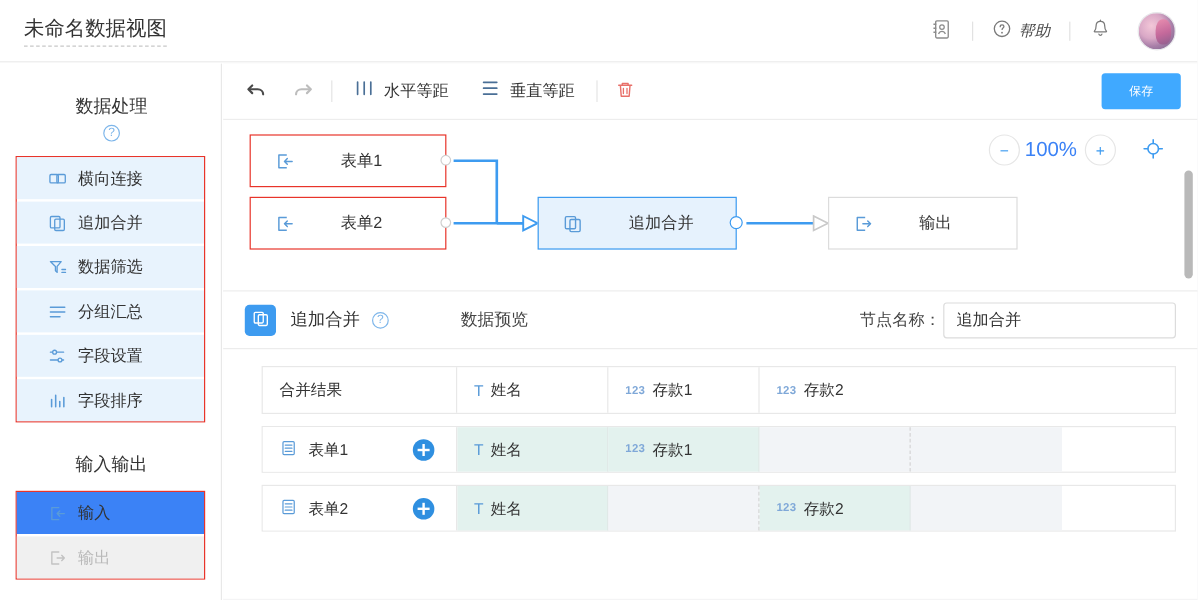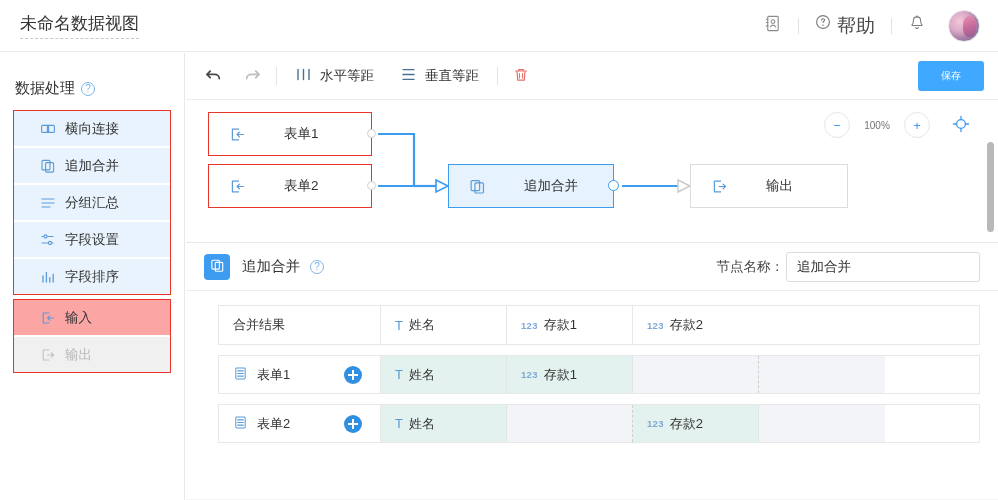--- a/index.html
+++ b/index.html
@@ -21,22 +21,22 @@
   .doc-title {
     margin-left: 20px; font-size: 17px; color: #333;
     border-bottom: 1px dashed #c8c8c8; padding-bottom: 3px; line-height: 22px;
     cursor: text;
   }
   .header-right {
     margin-left: auto; display: flex; align-items: center;
     margin-right: 18px; height: 100%;
   }
   .hdr-btn {
-    display: flex; gap: 6px; color: #4a4a4a;
-    cursor: pointer; padding: 0 10px; font-size: 19px;
+    display: flex; align-items: center; gap: 6px; color: #4a4a4a;
+    cursor: pointer; padding: 0 10px; font-size: 13px; font-style: italic;
   }
   .hdr-sep { width: 1px; height: 16px; background: #e2e2e2; margin: 0 6px; }
   .avatar {
     width: 32px; height: 32px; border-radius: 50%; margin-left: 12px;
     background: radial-gradient(circle at 35% 35%, #f3c7d8 0%, #d9a8c6 38%, #a87fa8 62%, #6f5f86 100%);
     border: 1px solid #e7e7ea; overflow: hidden; position: relative;
   }
   .avatar::after {
     content: ""; position: absolute; left: 46%; top: 18%;
     width: 44%; height: 70%; border-radius: 45% 45% 40% 40%;
@@ -44,36 +44,36 @@
   }
 
   
   .sidebar {
     position: absolute; top: 53px; left: 0; width: 185px; height: 447px;
     background: #fff; border-right: 1px solid #e8e8e8; padding: 0 13px;
     overflow: hidden;
   }
   .side-group-title {
     font-size: 15px; color: #333; margin: 26px 0 12px 2px;
-    display: flex; align-items: center; gap: 6px; font-weight: 500;
+    display: flex; align-items: center; gap: 6px; font-weight: 500; flex-direction: column;
   }
   .qmark {
     display: inline-flex; align-items: center; justify-content: center;
     width: 14px; height: 14px; border: 1px solid #7eb6ea; border-radius: 50%;
     color: #7eb6ea; font-size: 10px; line-height: 1; cursor: pointer;
   }
   .side-box { border: 1.5px solid #e8342a; }
   .side-box.single { margin-top: 4px; }
   .side-item {
     height: 35px; display: flex; align-items: center; gap: 9px;
     padding-left: 26px; background: #e8f3fd; color: #333; font-size: 13.5px;
     cursor: pointer;
   }
   .side-item + .side-item { margin-top: 2px; }
-  .side-item.selected { background: #fca5a5; }
+  .side-item.selected { background: #3b82f6; }
   .side-item.disabled { background: #f0f0f0; color: #b9b9b9; cursor: default; }
   .side-item .ico { width: 16px; height: 16px; flex: none; display:block; }
 
   
   .main {
     position: absolute; top: 53px; left: 186px; width: 812px; height: 447px;
     background: #f4f4f5;
   }
 
   
@@ -117,21 +117,21 @@
   .port.blue { border: 1.5px solid #3d9bf0; width: 11px; height: 11px; margin-top: -6px; right: -6px; }
   .zoomctl {
     position: absolute; right: 24px; top: 12px; display: flex;
     align-items: center; gap: 4px; color: #555; font-size: 13px;
   }
   .zbtn {
     width: 26px; height: 26px; border-radius: 50%; border: 1px solid #e6e6e6;
     display: flex; align-items: center; justify-content: center;
     cursor: pointer; background: #fff; color: #3d9bf0;
   }
-  .zpct { width: 46px; text-align: center; font-size: 10px; color: #737373; }
+  .zpct { width: 46px; text-align: left; font-size: 17px; color: #3b82f6; }
   .zfit { margin-left: 14px; width: 26px; height: 26px; border-radius: 50%;
     display:flex; align-items:center; justify-content:center; cursor:pointer; }
   .vscroll {
     position: absolute; right: 4px; top: 42px; width: 7px; height: 90px;
     background: #b9b9b9; border-radius: 4px; cursor: pointer;
   }
 
   
   .detail { position: relative; background: #fff; height: 256px; }
   .tabbar {
@@ -264,20 +264,29 @@
           <svg width="16" height="16" viewBox="0 0 16 16" fill="none">
             <rect x="2" y="2.4" width="8" height="9.5" rx="1" stroke="#5a9bd8" stroke-width="1.1"></rect>
             <rect x="5.6" y="4.6" width="8" height="9.5" rx="1" stroke="#5a9bd8" stroke-width="1.1"></rect>
           </svg>
         </span>
         <span>追加合并</span>
       </div>
       <div class="side-item">
         <span class="ico">
           <svg width="16" height="16" viewBox="0 0 16 16" fill="none">
+            <path d="M2 3h9l-3.4 4v5L6.2 10.6V7L2 3z" stroke="#5a9bd8" stroke-width="1.1" stroke-linejoin="round"></path>
+            <path d="M11.6 9.6h3M11.6 12h3" stroke="#5a9bd8" stroke-width="1.1" stroke-linecap="round"></path>
+          </svg>
+        </span>
+        <span>数据筛选</span>
+      </div>
+      <div class="side-item">
+        <span class="ico">
+          <svg width="16" height="16" viewBox="0 0 16 16" fill="none">
             <path d="M2 4h12M2 8h12M2 12h8" stroke="#5a9bd8" stroke-width="1.2" stroke-linecap="round"></path>
           </svg>
         </span>
         <span>分组汇总</span>
       </div>
       <div class="side-item">
         <span class="ico">
           <svg width="16" height="16" viewBox="0 0 16 16" fill="none">
             <path d="M2 4.5h11M2 11h11" stroke="#5a9bd8" stroke-width="1.1" stroke-linecap="round"></path>
             <circle cx="5.5" cy="4.5" r="1.6" stroke="#5a9bd8" stroke-width="1.1" fill="#e8f3fd"></circle>
@@ -289,20 +298,23 @@
       <div class="side-item">
         <span class="ico">
           <svg width="16" height="16" viewBox="0 0 16 16" fill="none">
             <path d="M3 13V7M6.4 13V3.4M9.8 13V8.6M13.2 13V5.2" stroke="#5a9bd8" stroke-width="1.3" stroke-linecap="round"></path>
           </svg>
         </span>
         <span>字段排序</span>
       </div>
     </div>
 
+    <div class="side-group-title">
+      <span>输入输出</span>
+    </div>
 
     <div class="side-box single">
       <div class="side-item selected">
         <span class="ico">
           <svg width="16" height="16" viewBox="0 0 16 16" fill="none">
             <path d="M9.4 3H3.2v10h6.2" stroke="#5a9bd8" stroke-width="1.15" stroke-linejoin="round"></path>
             <path d="M13.6 8H7.6M9.8 5.8 7.6 8l2.2 2.2" stroke="#5a9bd8" stroke-width="1.15" stroke-linecap="round" stroke-linejoin="round"></path>
           </svg>
         </span>
         <span>输入</span>
@@ -452,20 +464,21 @@
             <svg width="15" height="15" viewBox="0 0 16 16" fill="none">
               <rect x="2" y="2.4" width="8" height="9.5" rx="1" stroke="#ffffff" stroke-width="1.2"></rect>
               <rect x="5.6" y="4.6" width="8" height="9.5" rx="1" stroke="#ffffff" stroke-width="1.2"></rect>
             </svg>
           </span>
         </div>
         <span class="node-chip-name">追加合并</span>
         <span class="qmark" style="margin-left:10px;">?</span>
 
         <div class="tabs">
+          <div class="tab">数据预览</div>
         </div>
 
         <div class="nodename-wrap">
           <span>节点名称：</span>
           <input class="nodename-input" value="追加合并" style="">
         </div>
       </div>
 
       <div class="maptable">
 

